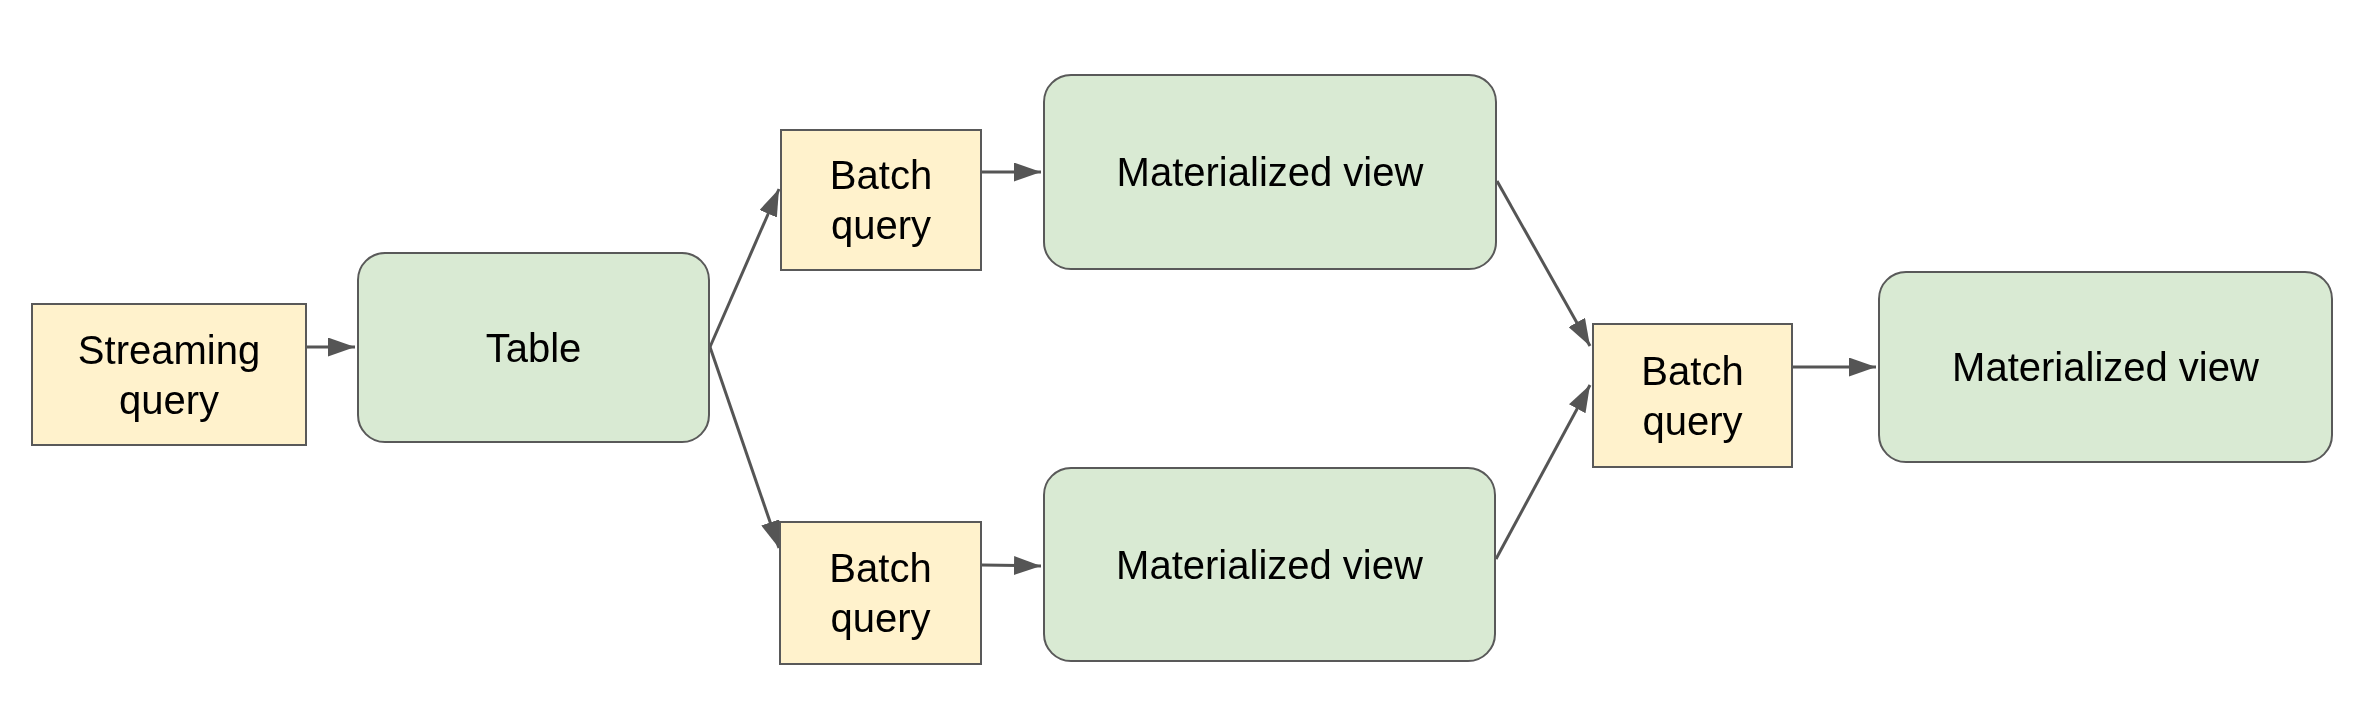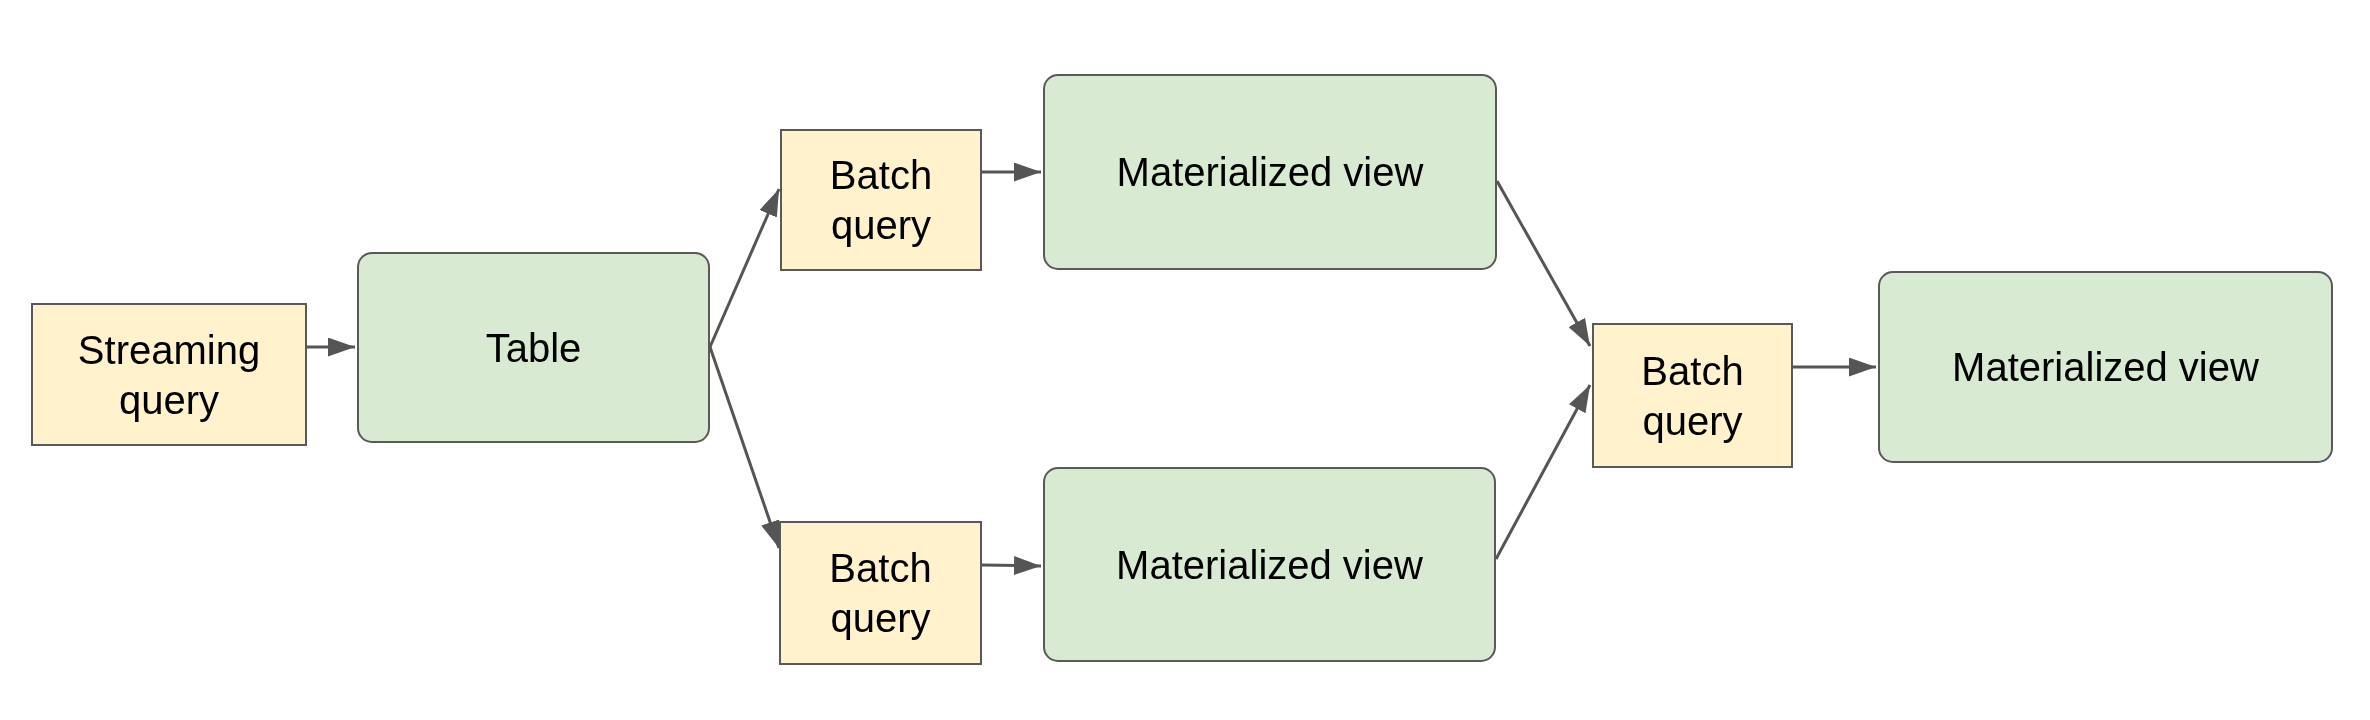--- a/index.html
+++ b/index.html
@@ -39,21 +39,21 @@
     line-height: 1.25;
   }
   .node--query {
     background: var(--query-fill, #fff2cc);
     border: 2.5px solid var(--node-border, #595959);
     margin-top: 28px;
   }
   .node--view {
     background: var(--view-fill, #d9ead3);
     border: 2.5px solid var(--node-border, #595959);
-    border-radius: 15px;
+    border-radius: 28px;
   }
   .node-label { display: inline-block; }
   .lbl-narrow { max-width: 150px; }   
   .lbl-medium { max-width: 240px; }   
 
   
   #node-streaming-query     { left: 31px;   top: 275px; width: 276px; height: 143px; }
   #node-table               { left: 357px;  top: 252px; width: 353px; height: 191px; }
   #node-batch-query-top     { left: 780px;  top: 101px; width: 202px; height: 142px; }
   #node-mv-top              { left: 1043px; top: 74px;  width: 454px; height: 196px; }

